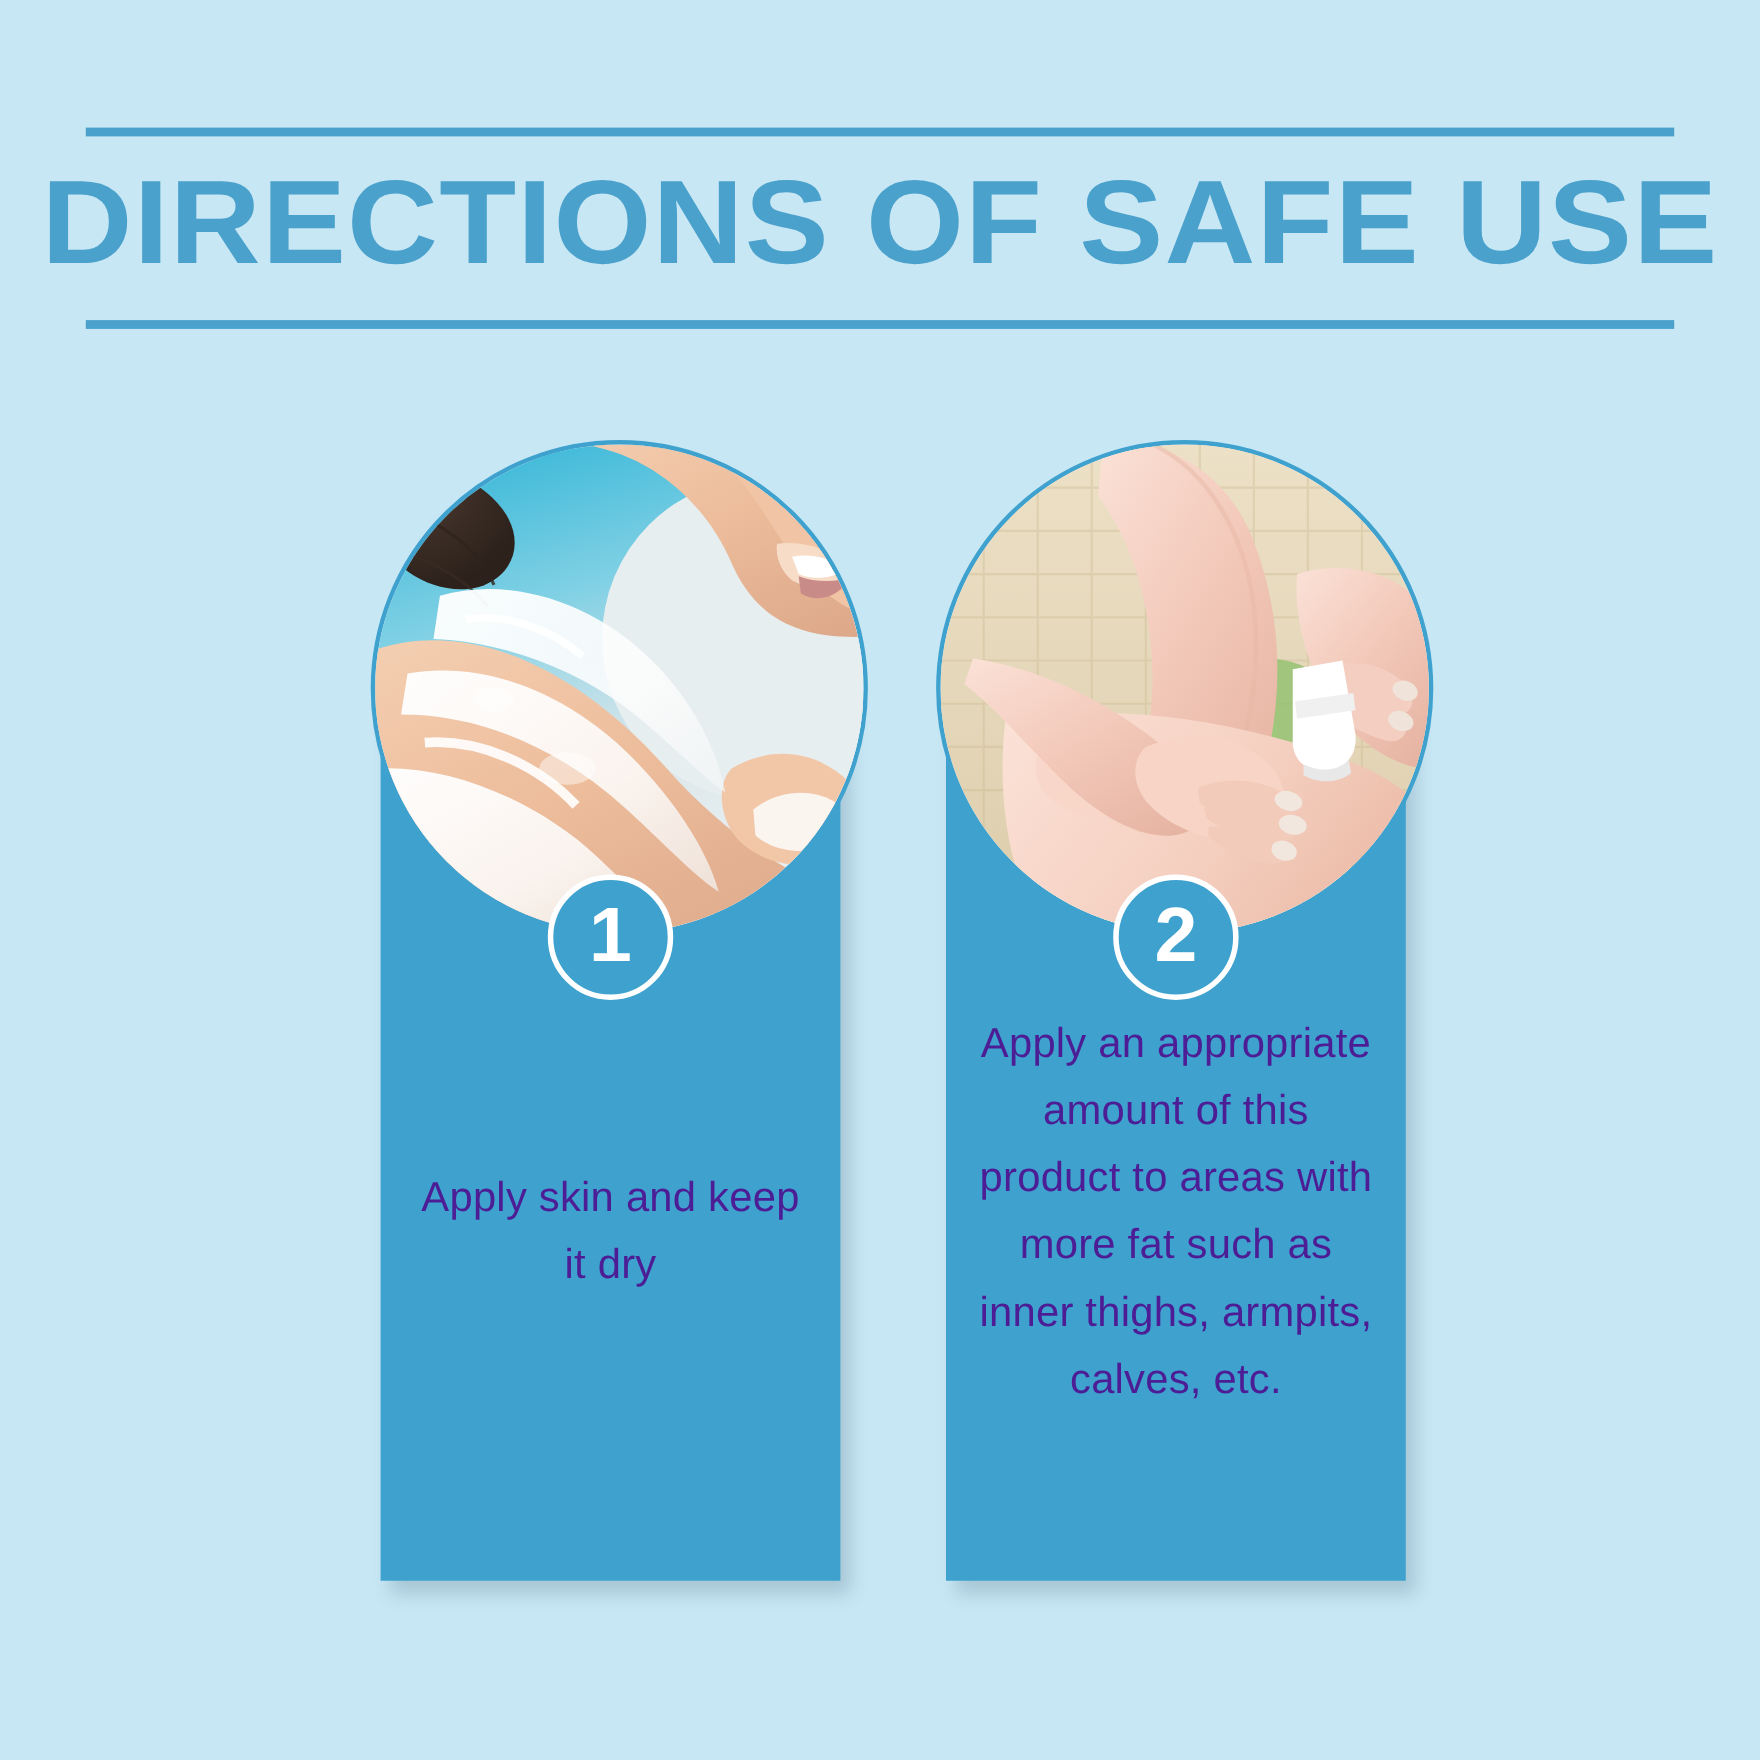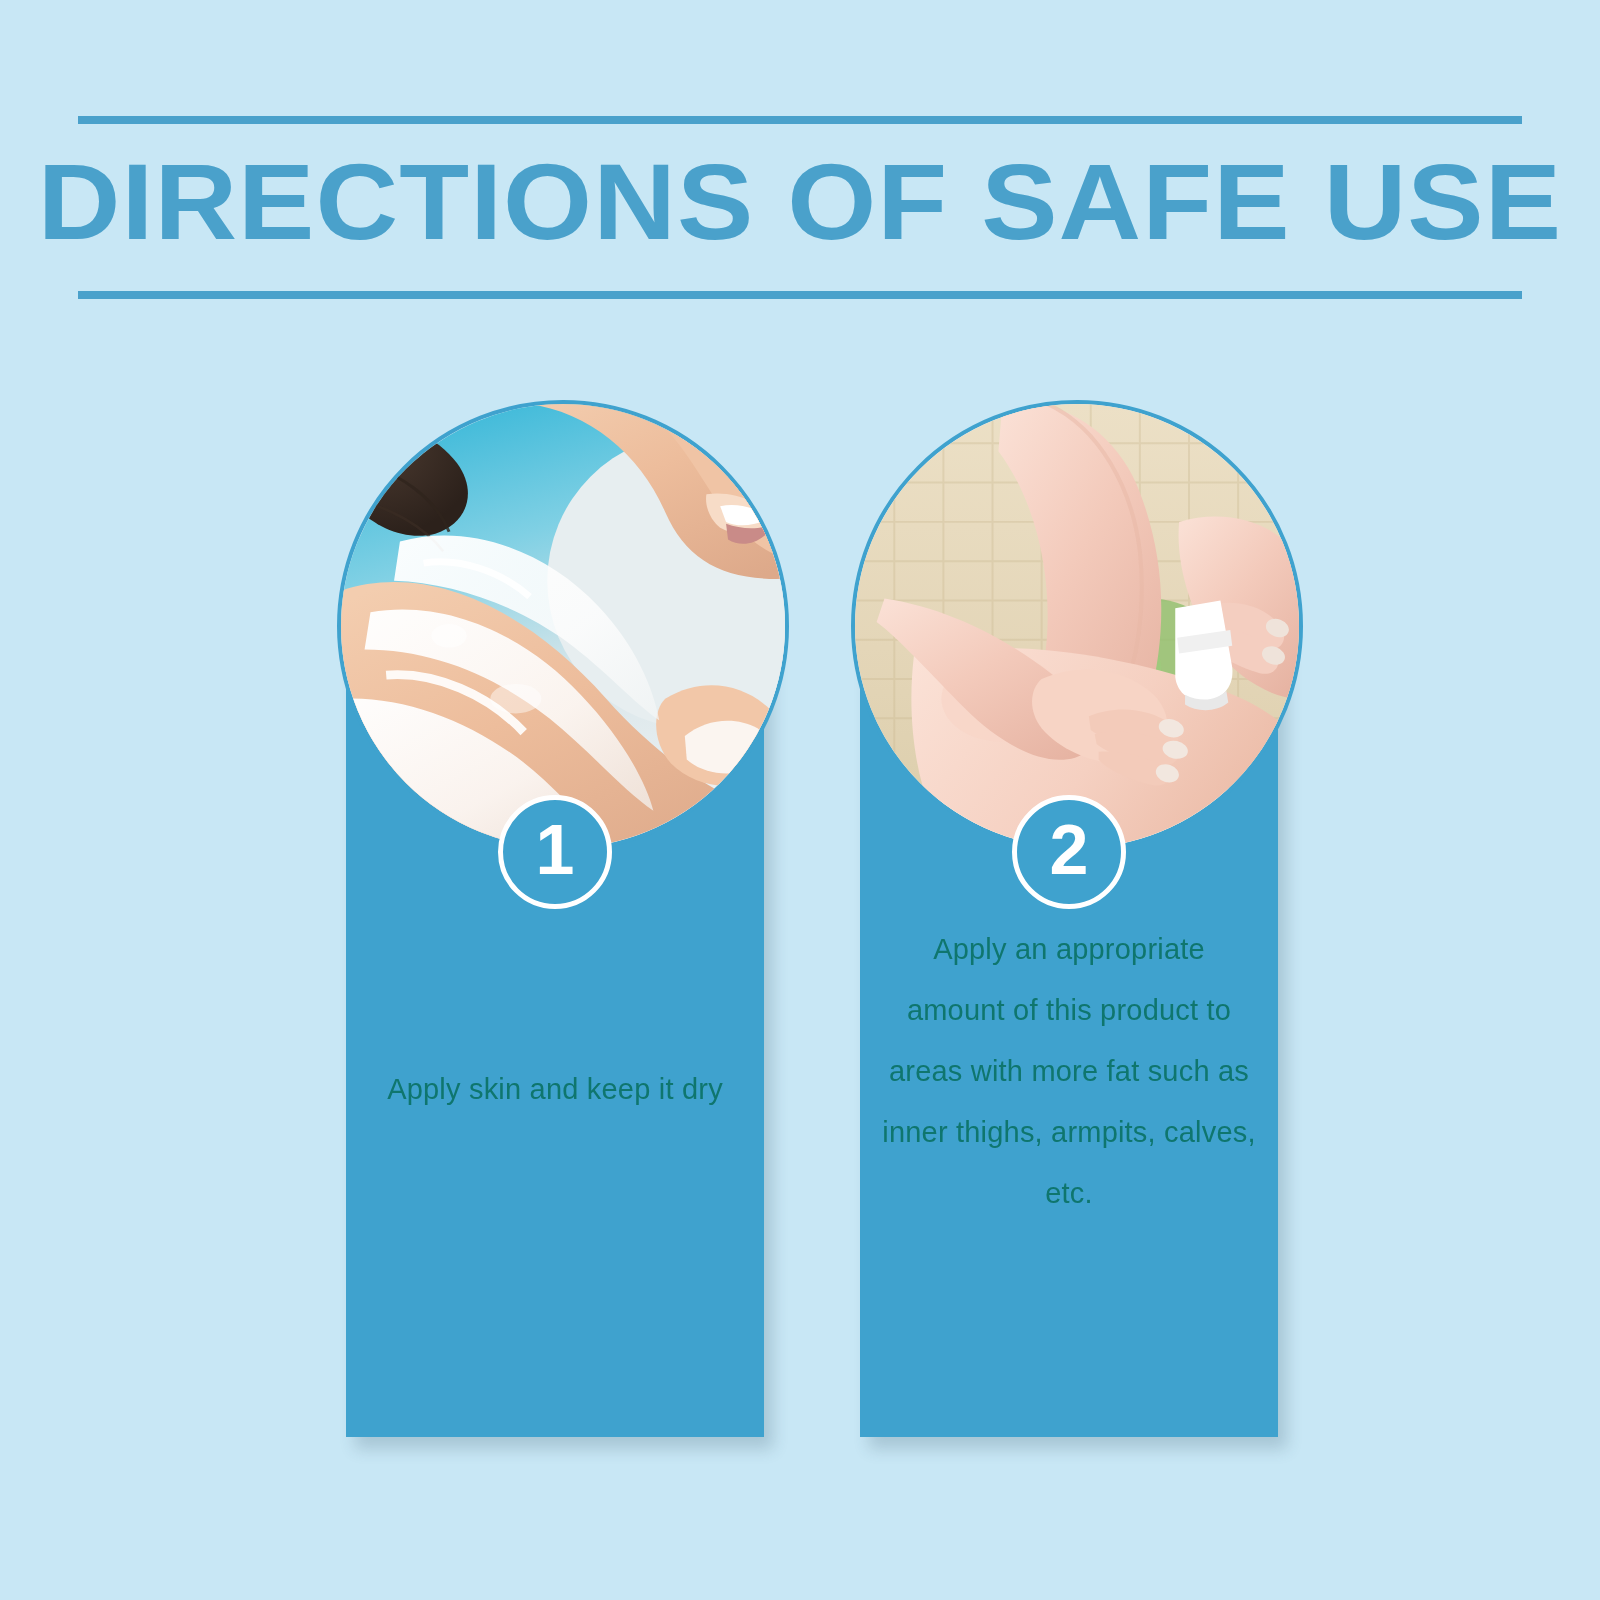--- a/index.html
+++ b/index.html
@@ -126,22 +126,22 @@
     font-weight: bold;
     line-height: 1;
     padding-bottom: 4px;
   }
 
   .card-caption {
     position: absolute;
     left: 22px;
     width: 374px;
     text-align: center;
-    color: #0f766e;
-    font-size: 29px;
+    color: #4c1d95;
+    font-size: 38px;
     font-weight: normal;
     line-height: 61px;
     letter-spacing: 0.2px;
   }
   .step-1 .card-caption { top: 655px; }
   .step-2 .card-caption { top: 515px; }
 </style>
 </head>
 <body>
 

